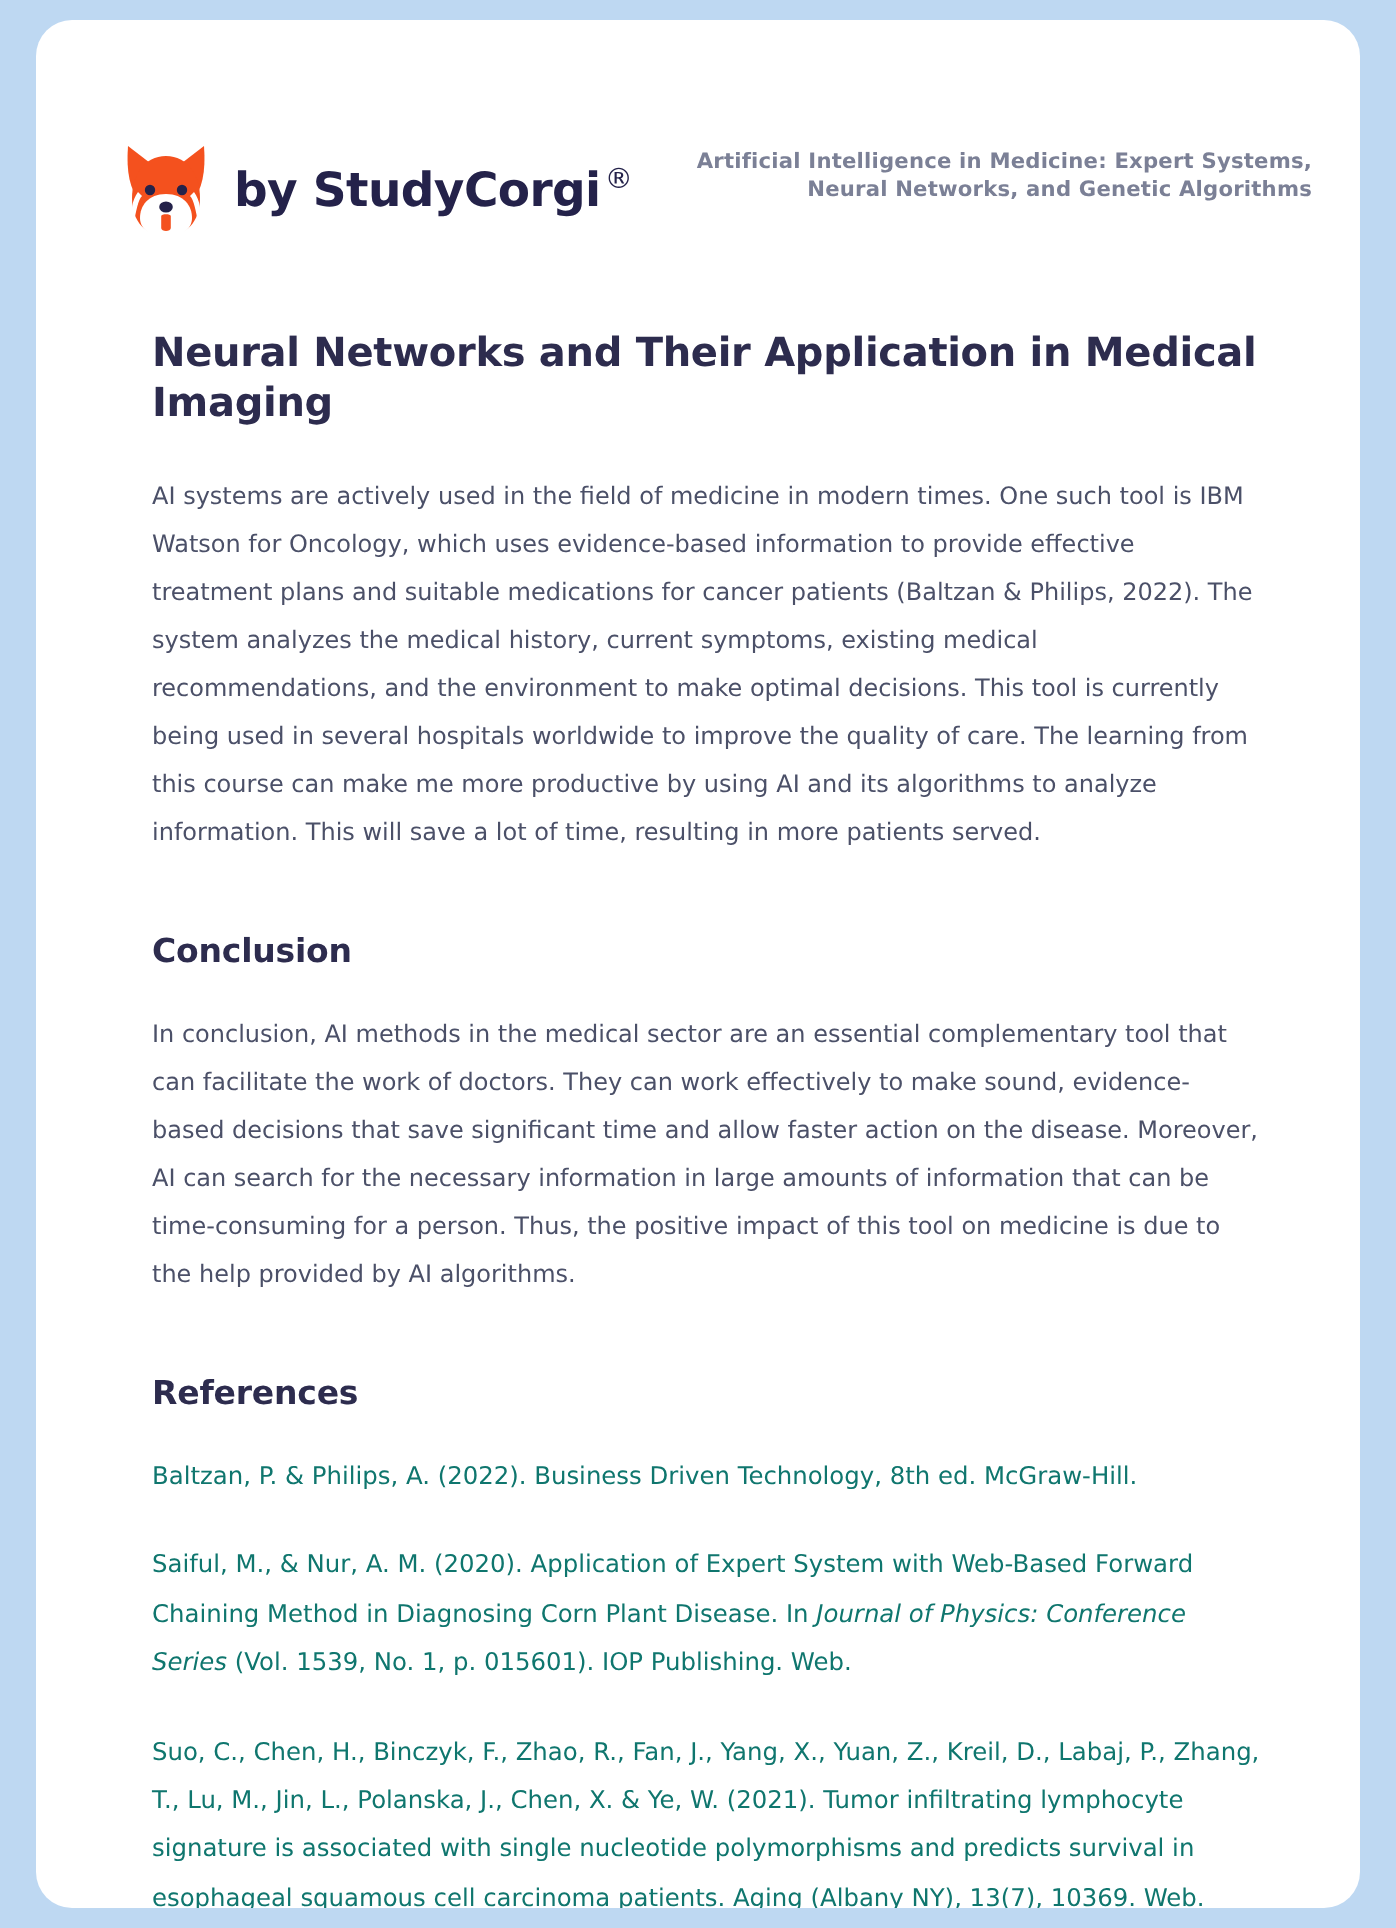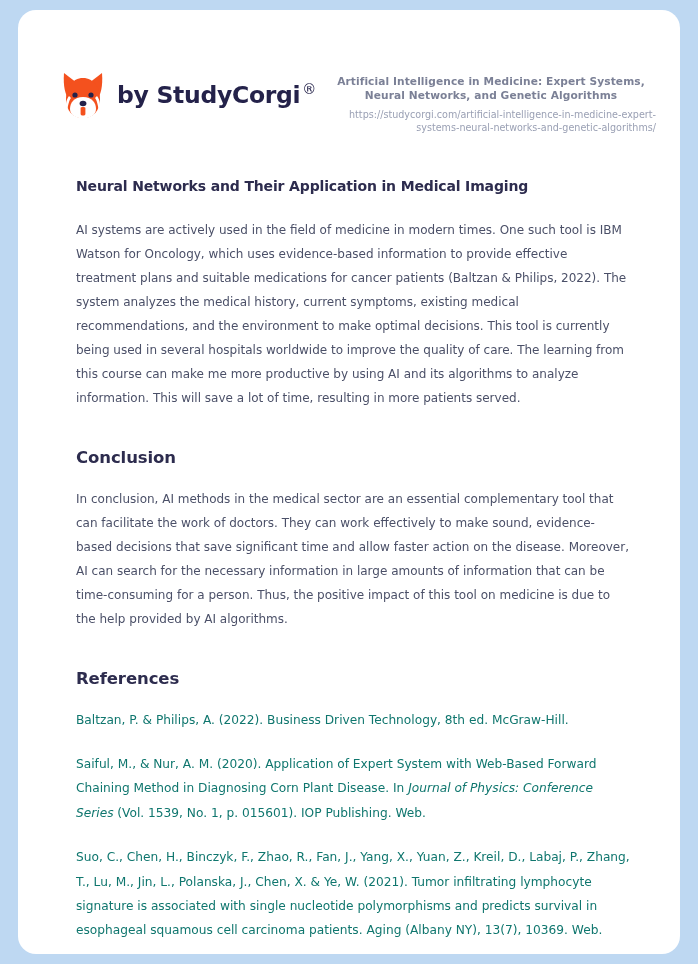--- a/index.html
+++ b/index.html
@@ -66,38 +66,37 @@
     text-align: right;
     padding-top: 8px;
     max-width: 330px;
   }
   .header-title {
     font-size: 10.6px;
     font-weight: bold;
     color: #7b8096;
     line-height: 1.35;
     letter-spacing: 0.1px;
-    text-align: center;
   }
   .header-url {
     font-size: 9.6px;
     color: #9aa0b4;
     line-height: 1.38;
     margin-top: 5px;
     word-break: break-word;
   }
 
   
   .doc-body {
     padding: 0 50px 0 58px;
     margin-top: 44px;
   }
 
   h1.article-title {
-    font-size: 14px;
+    font-size: 20px;
     font-weight: bold;
     color: #2d2c4e;
     margin: 0 0 22px 0;
     letter-spacing: -0.15px;
     line-height: 1.25;
   }
   h2.section-title {
     font-size: 16.5px;
     font-weight: bold;
     color: #2d2c4e;
@@ -147,21 +146,20 @@
 
         <ellipse cx="23" cy="33.5" rx="3.4" ry="2.8" fill="#24224a"></ellipse>
 
         <path d="M20.6 38 C20.6 36.8, 25.4 36.8, 25.4 38 L25.4 44 C25.4 46, 20.6 46, 20.6 44 Z" fill="#f4511e"></path>
       </svg>
       <span class="brand-wordmark"><span>by StudyCorgi</span><span class="brand-reg">®</span></span>
     </div>
 
     <div class="header-meta">
       <div class="header-title">Artificial Intelligence in Medicine: Expert Systems, Neural Networks, and Genetic Algorithms</div>
-      <div class="header-url">https://studycorgi.com/artificial-intelligence-in-medicine-expert-systems-neural-networks-and-genetic-algorithms/</div>
     </div>
 
   </div>
 
   <div class="doc-body">
 
     <h1 class="article-title">Neural Networks and Their Application in Medical Imaging</h1>
 
     <p class="para">AI systems are actively used in the field of medicine in modern times. One such tool is IBM Watson for Oncology, which uses evidence-based information to provide effective treatment plans and suitable medications for cancer patients (Baltzan &amp; Philips, 2022). The system analyzes the medical history, current symptoms, existing medical recommendations, and the environment to make optimal decisions. This tool is currently being used in several hospitals worldwide to improve the quality of care. The learning from this course can make me more productive by using AI and its algorithms to analyze information. This will save a lot of time, resulting in more patients served.</p>
 

